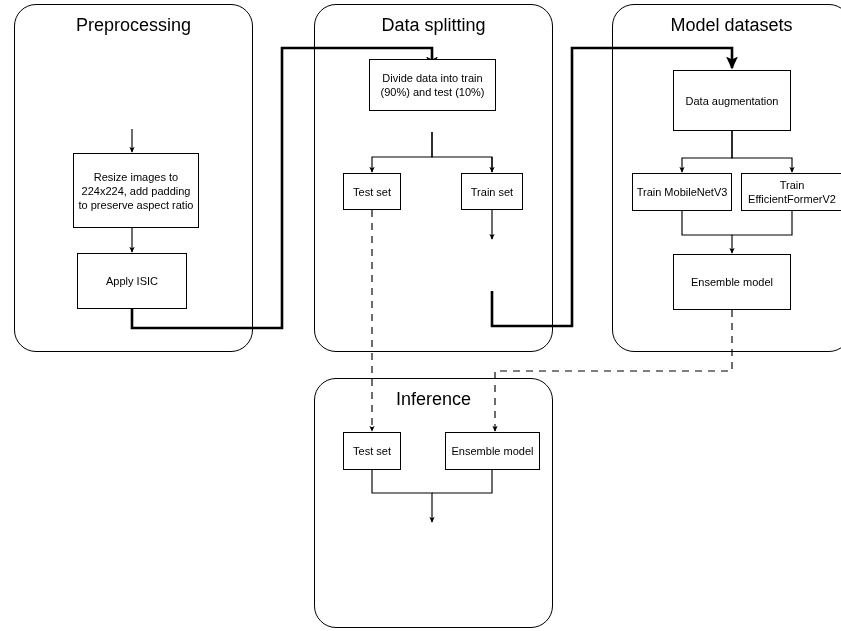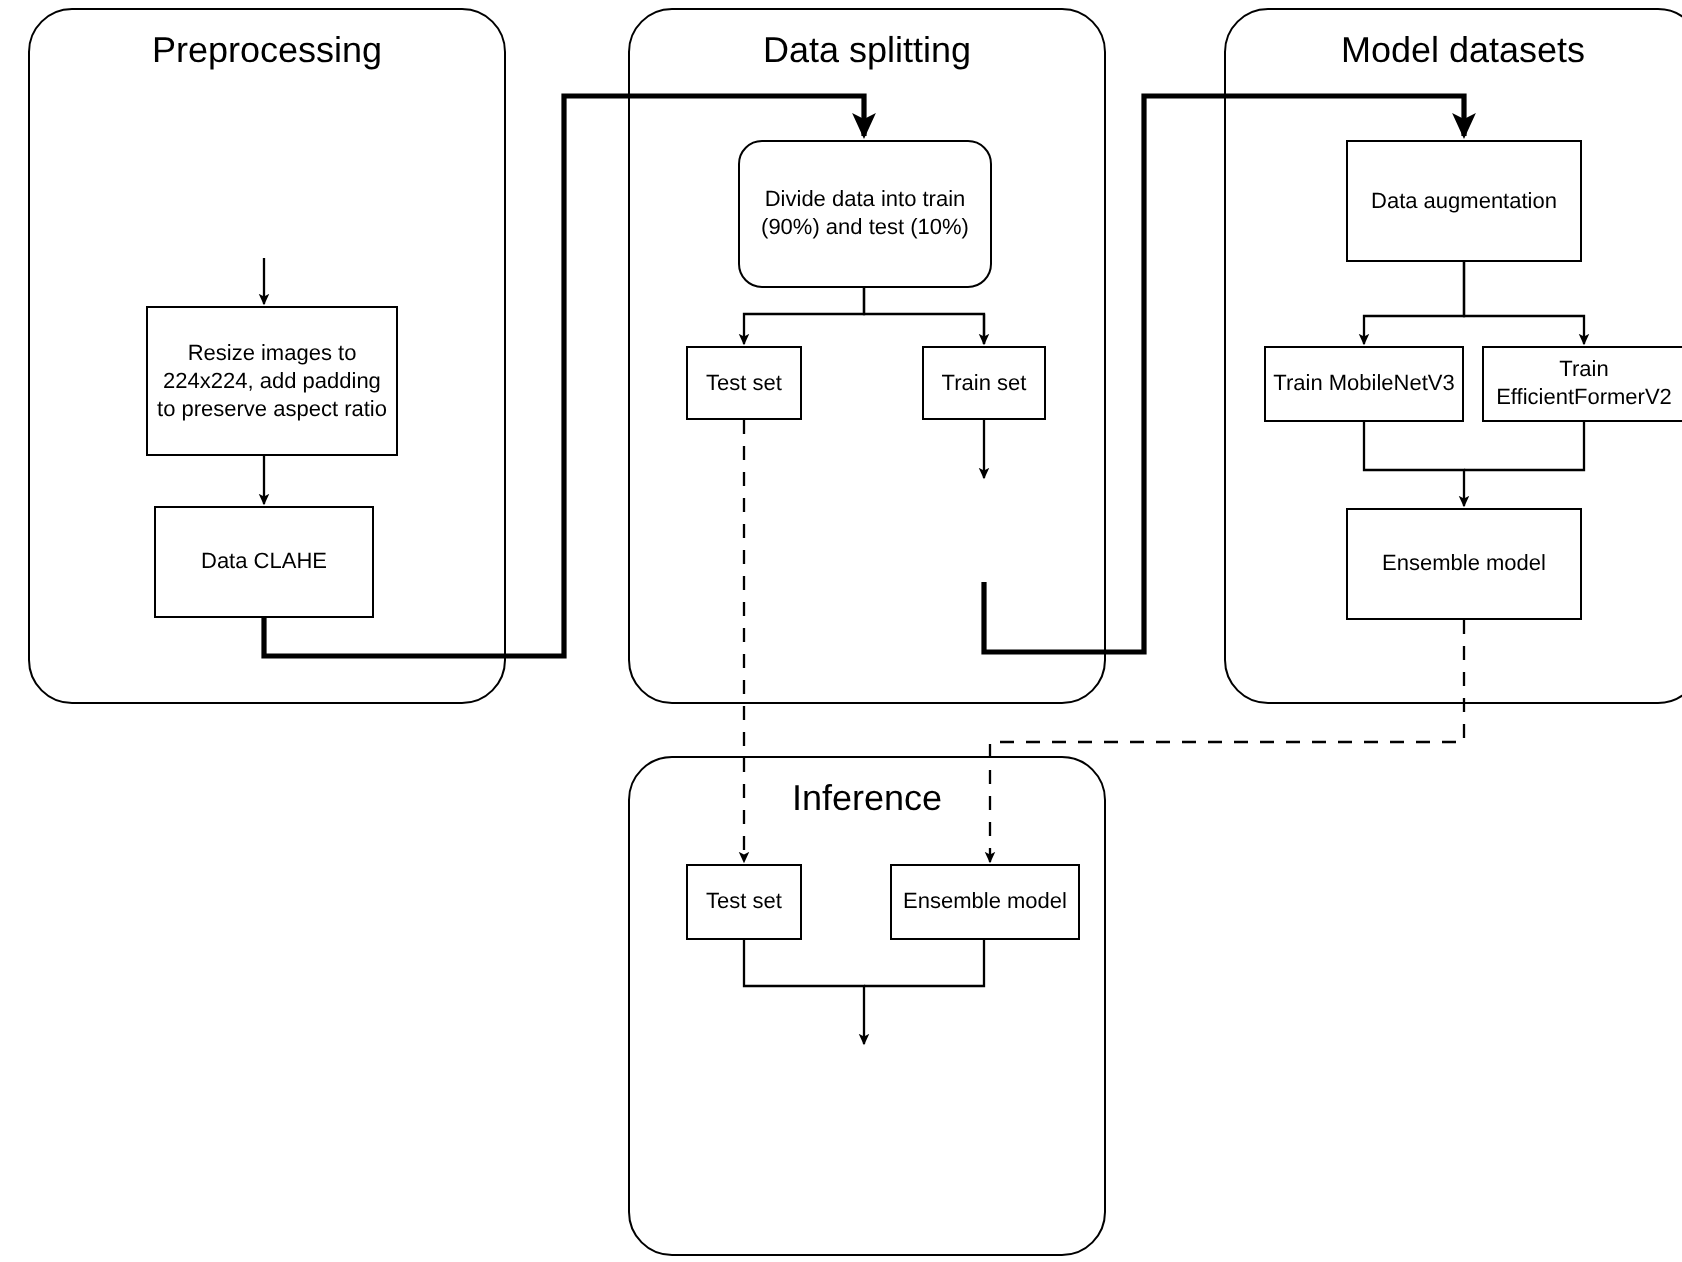--- a/index.html
+++ b/index.html
@@ -99,28 +99,28 @@
   <div class="group" style="left:2px; top:4px; width:239px; height:348px;">
     <div class="group-title">Preprocessing</div>
   </div>
 
 
   <div class="node" style="left:61px; top:153px; width:126px; height:75px;">
     <span>Resize images to 224x224, add padding to preserve aspect ratio</span>
   </div>
 
   <div class="node" style="left:65px; top:253px; width:110px; height:56px;">
-    <span>Data CLAHE</span>
+    <span>Apply ISIC</span>
   </div>
 
   <div class="group" style="left:302px; top:4px; width:239px; height:348px;">
     <div class="group-title">Data splitting</div>
   </div>
 
-  <div class="node" style="left:357px; top:70px; width:127px; height:74px;border-radius:12px;">
+  <div class="node" style="left:357px; top:59px; width:127px; height:52px;">
     <span>Divide data into train (90%) and test (10%)</span>
   </div>
 
   <div class="node" style="left:331px; top:173px; width:58px; height:37px;">
     <span>Test set</span>
   </div>
 
   <div class="node" style="left:449px; top:173px; width:62px; height:37px;">
     <span>Train set</span>
   </div>

